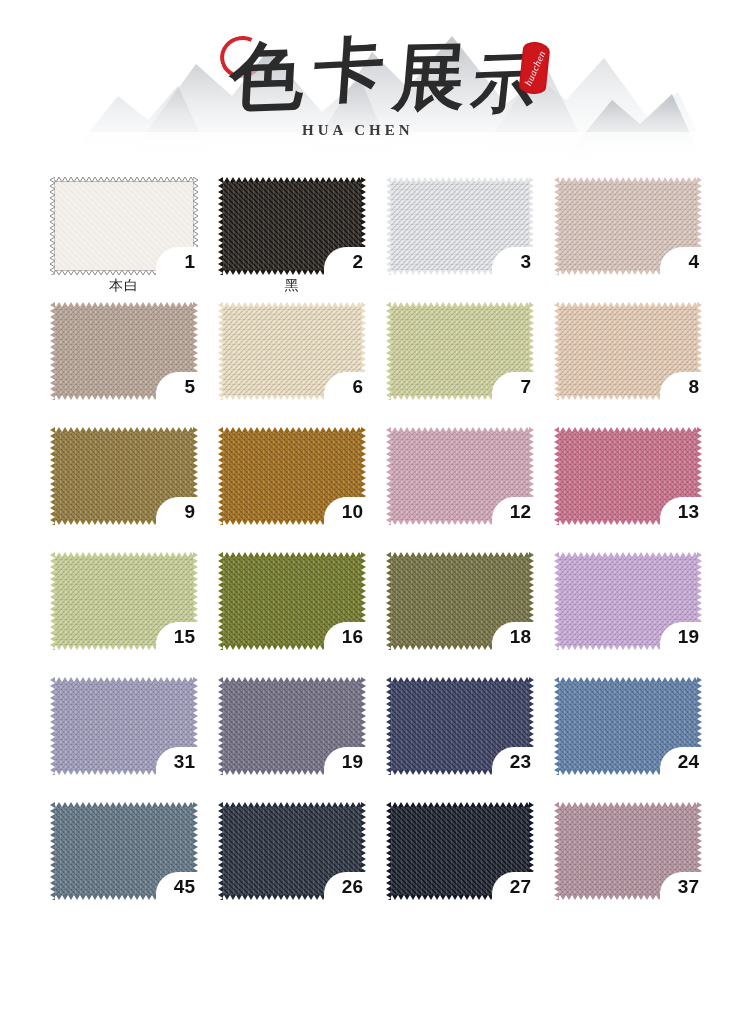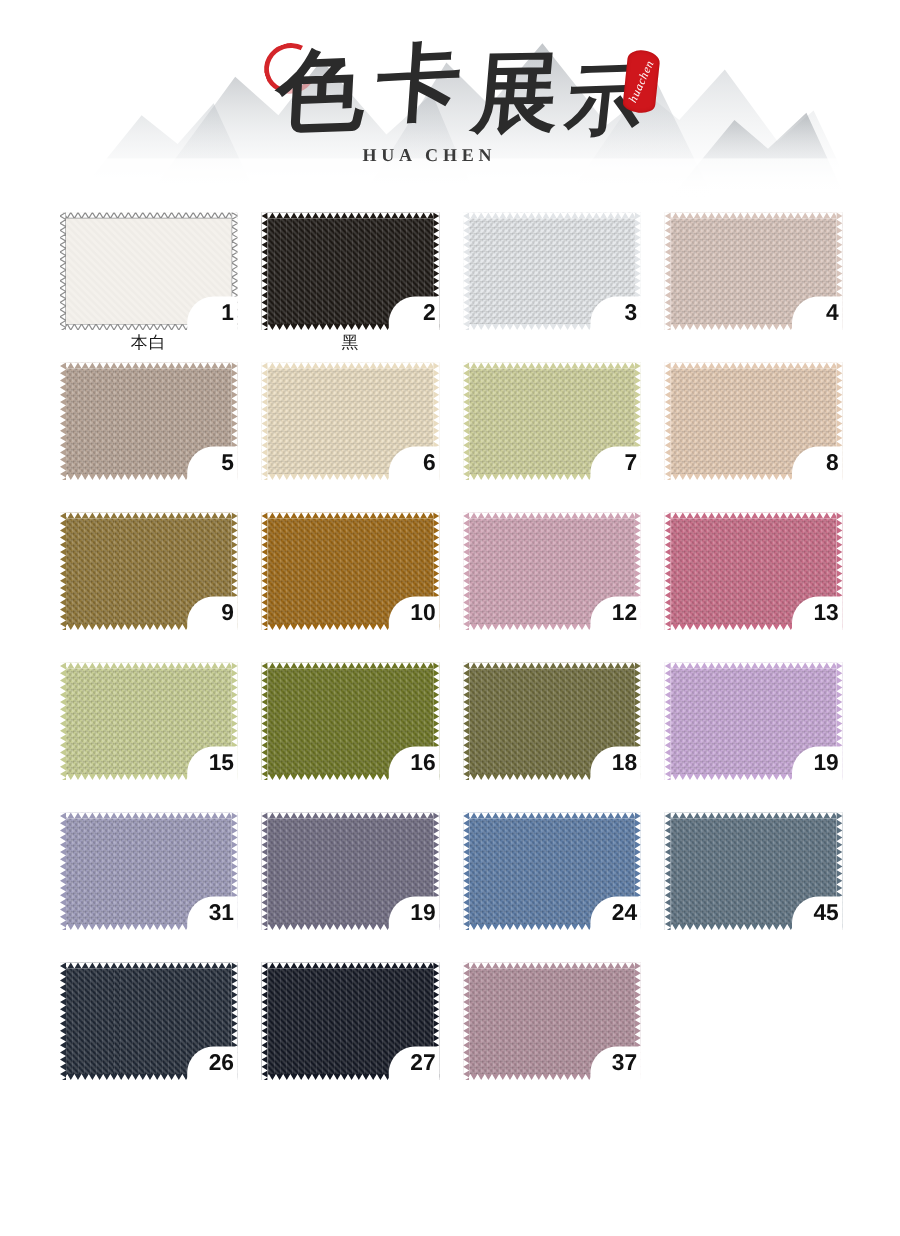--- a/index.html
+++ b/index.html
@@ -634,20 +634,43 @@
           <div class="pink-right"></div>
           <svg viewBox="0 0 5 98" preserveAspectRatio="none" style="position: absolute; top: 0px; right: 0px; width: 5px; height: 98px;">
             <path d="M0,0 L5,3 L0,6 L5,9 L0,12 L5,15 L0,18 L5,21 L0,24 L5,27 L0,30 L5,33 L0,36 L5,39 L0,42 L5,45 L0,48 L5,51 L0,54 L5,57 L0,60 L5,63 L0,66 L5,69 L0,72 L5,75 L0,78 L5,81 L0,84 L5,87 L0,90 L5,93 L0,96 L5,99 L0,102 L0,98 Z" fill="#6e6a80"></path>
           </svg>
           <div class="num-notch"></div>
           <div class="num">19</div>
         </div>
       </div>
       <div class="cell">
         <div class="swatch">
+          <div class="fabric" style="background-color: rgb(51, 57, 91);"></div>
+          <div class="pink-top"></div>
+          <svg class="zz-h" viewBox="0 0 148 5" preserveAspectRatio="none" style="top: 0px; position: absolute; left: 0px; width: 148px; height: 5px;">
+            <path d="M0,5 L3,0 L6,5 L9,0 L12,5 L15,0 L18,5 L21,0 L24,5 L27,0 L30,5 L33,0 L36,5 L39,0 L42,5 L45,0 L48,5 L51,0 L54,5 L57,0 L60,5 L63,0 L66,5 L69,0 L72,5 L75,0 L78,5 L81,0 L84,5 L87,0 L90,5 L93,0 L96,5 L99,0 L102,5 L105,0 L108,5 L111,0 L114,5 L117,0 L120,5 L123,0 L126,5 L129,0 L132,5 L135,0 L138,5 L141,0 L144,5 L147,0 L150,5 L148,5 Z" fill="#33395b"></path>
+          </svg>
+          <div class="pink-bottom"></div>
+          <svg class="zz-h" viewBox="0 0 148 5" preserveAspectRatio="none" style="bottom: 0px; position: absolute; left: 0px; width: 148px; height: 5px;">
+            <path d="M0,0 L3,5 L6,0 L9,5 L12,0 L15,5 L18,0 L21,5 L24,0 L27,5 L30,0 L33,5 L36,0 L39,5 L42,0 L45,5 L48,0 L51,5 L54,0 L57,5 L60,0 L63,5 L66,0 L69,5 L72,0 L75,5 L78,0 L81,5 L84,0 L87,5 L90,0 L93,5 L96,0 L99,5 L102,0 L105,5 L108,0 L111,5 L114,0 L117,5 L120,0 L123,5 L126,0 L129,5 L132,0 L135,5 L138,0 L141,5 L144,0 L147,5 L150,0 L148,0 Z" fill="#33395b"></path>
+          </svg>
+          <div class="pink-left"></div>
+          <svg viewBox="0 0 5 98" preserveAspectRatio="none" style="position: absolute; top: 0px; left: 0px; width: 5px; height: 98px;">
+            <path d="M5,0 L0,3 L5,6 L0,9 L5,12 L0,15 L5,18 L0,21 L5,24 L0,27 L5,30 L0,33 L5,36 L0,39 L5,42 L0,45 L5,48 L0,51 L5,54 L0,57 L5,60 L0,63 L5,66 L0,69 L5,72 L0,75 L5,78 L0,81 L5,84 L0,87 L5,90 L0,93 L5,96 L0,99 L5,102 L5,98 Z" fill="#33395b"></path>
+          </svg>
+          <div class="pink-right"></div>
+          <svg viewBox="0 0 5 98" preserveAspectRatio="none" style="position: absolute; top: 0px; right: 0px; width: 5px; height: 98px;">
+            <path d="M0,0 L5,3 L0,6 L5,9 L0,12 L5,15 L0,18 L5,21 L0,24 L5,27 L0,30 L5,33 L0,36 L5,39 L0,42 L5,45 L0,48 L5,51 L0,54 L5,57 L0,60 L5,63 L0,66 L5,69 L0,72 L5,75 L0,78 L5,81 L0,84 L5,87 L0,90 L5,93 L0,96 L5,99 L0,102 L0,98 Z" fill="#33395b"></path>
+          </svg>
+          <div class="num-notch"></div>
+          <div class="num">23</div>
+        </div>
+      </div>
+      <div class="cell">
+        <div class="swatch">
           <div class="fabric" style="background-color: rgb(91, 122, 164);"></div>
           <div class="pink-top"></div>
           <svg class="zz-h" viewBox="0 0 148 5" preserveAspectRatio="none" style="top: 0px; position: absolute; left: 0px; width: 148px; height: 5px;">
             <path d="M0,5 L3,0 L6,5 L9,0 L12,5 L15,0 L18,5 L21,0 L24,5 L27,0 L30,5 L33,0 L36,5 L39,0 L42,5 L45,0 L48,5 L51,0 L54,5 L57,0 L60,5 L63,0 L66,5 L69,0 L72,5 L75,0 L78,5 L81,0 L84,5 L87,0 L90,5 L93,0 L96,5 L99,0 L102,5 L105,0 L108,5 L111,0 L114,5 L117,0 L120,5 L123,0 L126,5 L129,0 L132,5 L135,0 L138,5 L141,0 L144,5 L147,0 L150,5 L148,5 Z" fill="#5b7aa4"></path>
           </svg>
           <div class="pink-bottom"></div>
           <svg class="zz-h" viewBox="0 0 148 5" preserveAspectRatio="none" style="bottom: 0px; position: absolute; left: 0px; width: 148px; height: 5px;">
             <path d="M0,0 L3,5 L6,0 L9,5 L12,0 L15,5 L18,0 L21,5 L24,0 L27,5 L30,0 L33,5 L36,0 L39,5 L42,0 L45,5 L48,0 L51,5 L54,0 L57,5 L60,0 L63,5 L66,0 L69,5 L72,0 L75,5 L78,0 L81,5 L84,0 L87,5 L90,0 L93,5 L96,0 L99,5 L102,0 L105,5 L108,0 L111,5 L114,0 L117,5 L120,0 L123,5 L126,0 L129,5 L132,0 L135,5 L138,0 L141,5 L144,0 L147,5 L150,0 L148,0 Z" fill="#5b7aa4"></path>
           </svg>
           <div class="pink-left"></div>

